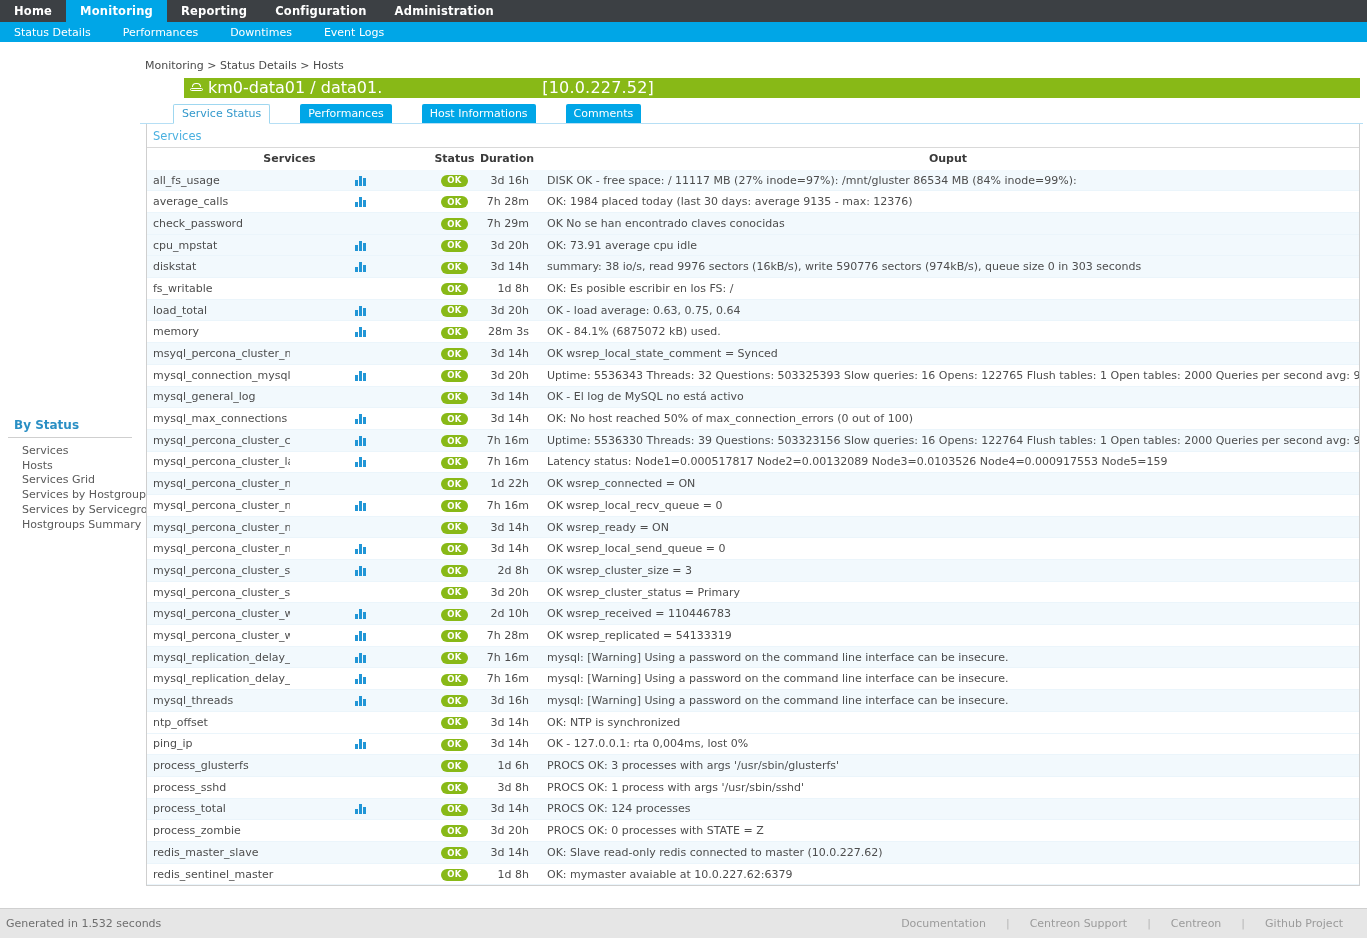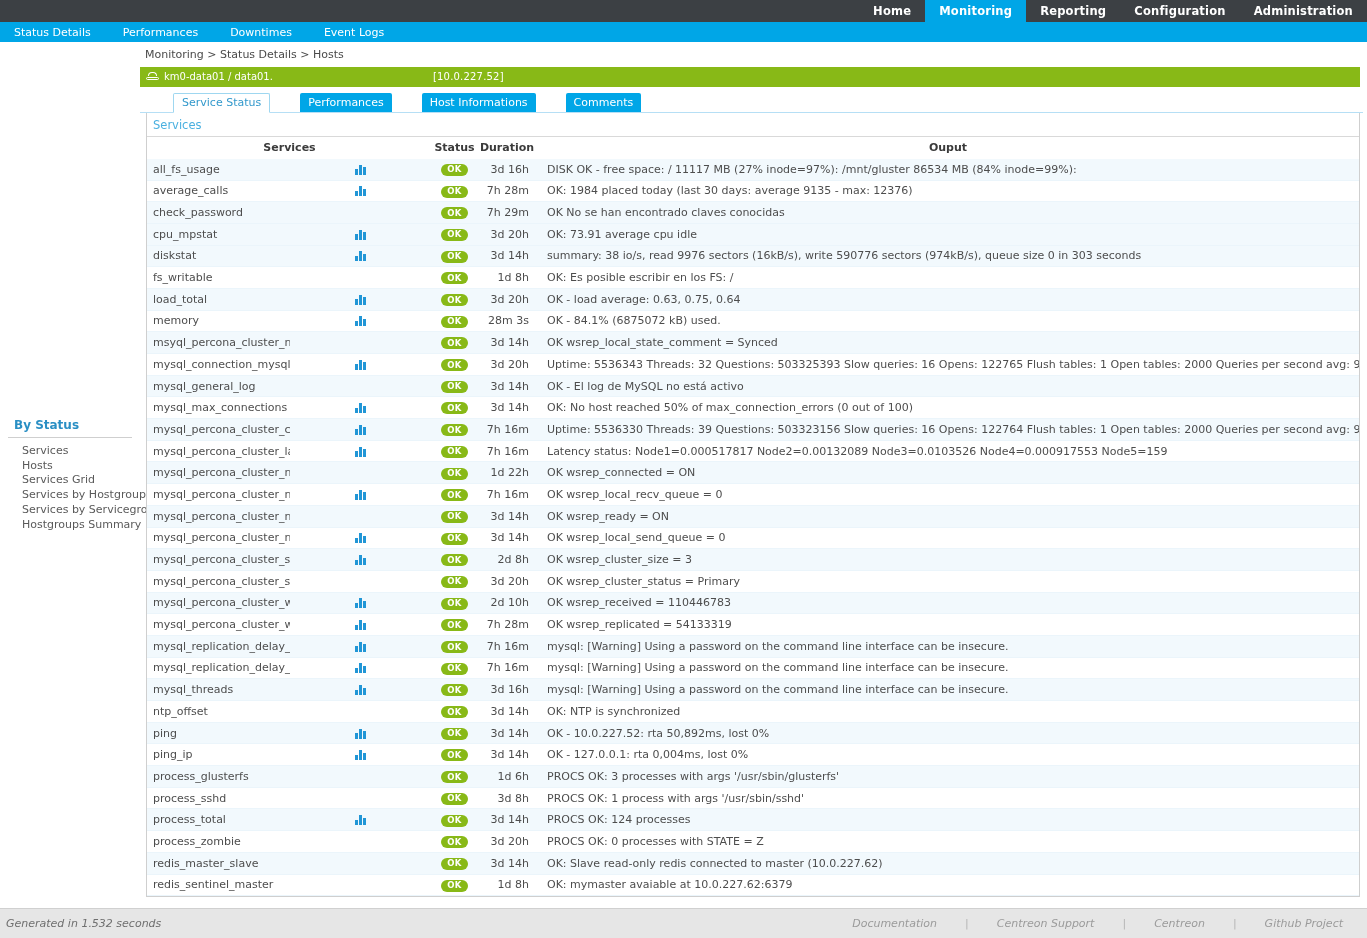--- a/index.html
+++ b/index.html
@@ -11,21 +11,20 @@
     font-size: 11px;
     color: #000;
     overflow: hidden;
   }
   
   .topnav {
     height: 22px;
     background: #3c4044;
     display: flex;
     align-items: stretch;
-    justify-content: flex-end;
   }
   .topnav .item {
     padding: 0 14px;
     display: flex; align-items: center;
     color: #ffffff;
     font-weight: bold;
     font-size: 11.5px;
     letter-spacing: .2px;
     cursor: pointer;
     white-space: nowrap;
@@ -90,23 +89,24 @@
     color: #4a4a4a;
     font-size: 11px;
     padding: 7px 0 6px 5px;
   }
   .hostbar {
     background: #88b917;
     height: 20px;
     display: flex;
     align-items: center;
     color: #ffffff;
-    font-size: 10px;
+    font-size: 16px;
     padding-left: 6px;
     margin-right: 3px;
+    margin-left: 44px;
   }
   .hostbar .hostname { margin-left: 5px; }
   .hostbar .hostip {
     margin-left: 160px;
     letter-spacing: .2px;
   }
   .server-icon {
     width: 13px; height: 9px;
     display: inline-block;
     position: relative;
@@ -230,24 +230,24 @@
   
   .footer {
     height: 30px;
     background: #e6e6e6;
     border-top: 1px solid #d0d0d0;
     display: flex;
     align-items: center;
     justify-content: space-between;
     padding: 0 12px 0 6px;
     position: absolute;
-    bottom: 0; left: 0; right: 0; font-style: italic;
+    bottom: 0; left: 0; right: 0;
   }
   .footer .gen { color: #6f6f6f; font-size: 11px; }
-  .footer .links { display: flex; align-items: center; gap: 16px; color: #9b9b9b; }
+  .footer .links { display: flex; align-items: center; gap: 8px; color: #9b9b9b; }
   .footer .links a {
     color: #9b9b9b;
     font-size: 11px;
     text-decoration: none;
     padding: 0 12px;
     cursor: pointer;
   }
   .footer .links .sep { color: #b5b5b5; font-size: 11px; }
 </style>
 </head>
@@ -489,27 +489,20 @@
               <td class="c-dur">3d 16h</td>
               <td class="c-out">mysql: [Warning] Using a password on the command line interface can be insecure.</td>
             </tr>
             <tr class="even">
               <td class="c-name">ntp_offset</td>
               <td class="c-graph"></td>
               <td class="c-status"><span class="badge-ok">OK</span></td>
               <td class="c-dur">3d 14h</td>
               <td class="c-out">OK: NTP is synchronized</td>
             </tr>
-            <tr class="odd">
-              <td class="c-name">ping</td>
-              <td class="c-graph"><span class="graph-icon"><i></i><i></i><i></i></span></td>
-              <td class="c-status"><span class="badge-ok">OK</span></td>
-              <td class="c-dur">3d 14h</td>
-              <td class="c-out">OK - 10.0.227.52: rta 50,892ms, lost 0%</td>
-            </tr>
             <tr class="even">
               <td class="c-name">ping_ip</td>
               <td class="c-graph"><span class="graph-icon"><i></i><i></i><i></i></span></td>
               <td class="c-status"><span class="badge-ok">OK</span></td>
               <td class="c-dur">3d 14h</td>
               <td class="c-out">OK - 127.0.0.1: rta 0,004ms, lost 0%</td>
             </tr>
             <tr class="odd">
               <td class="c-name">process_glusterfs</td>
               <td class="c-graph"></td>

